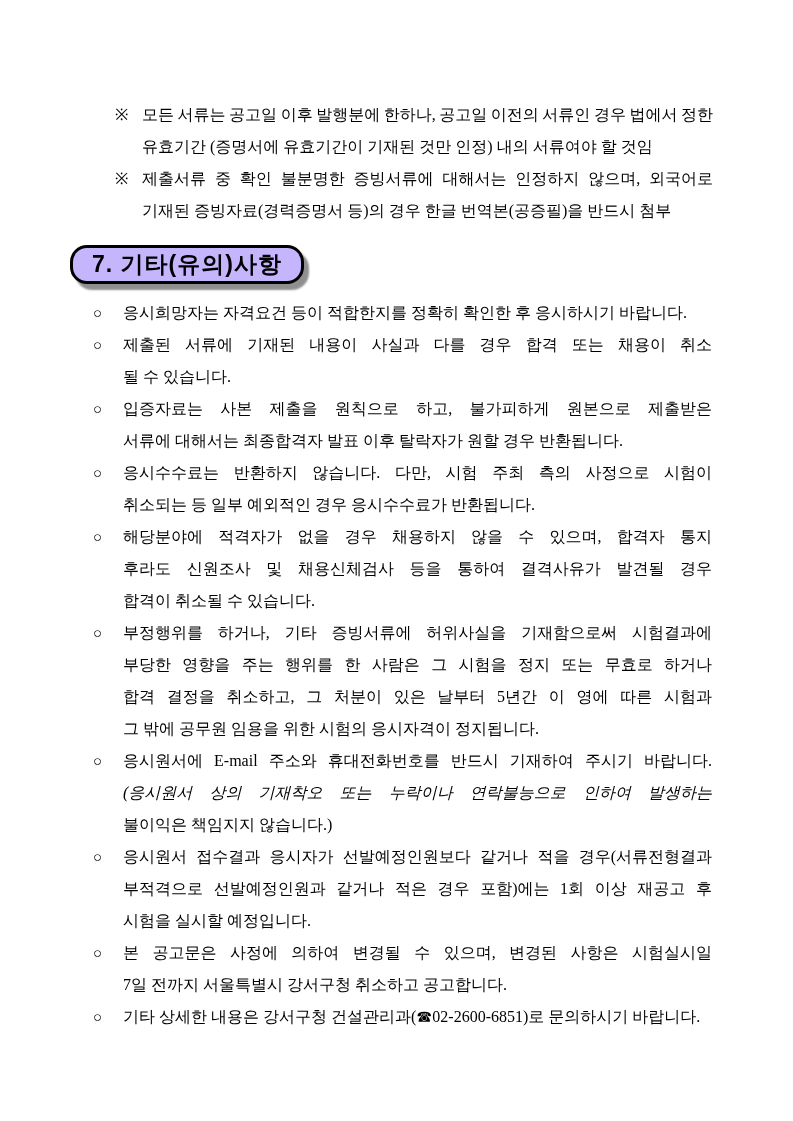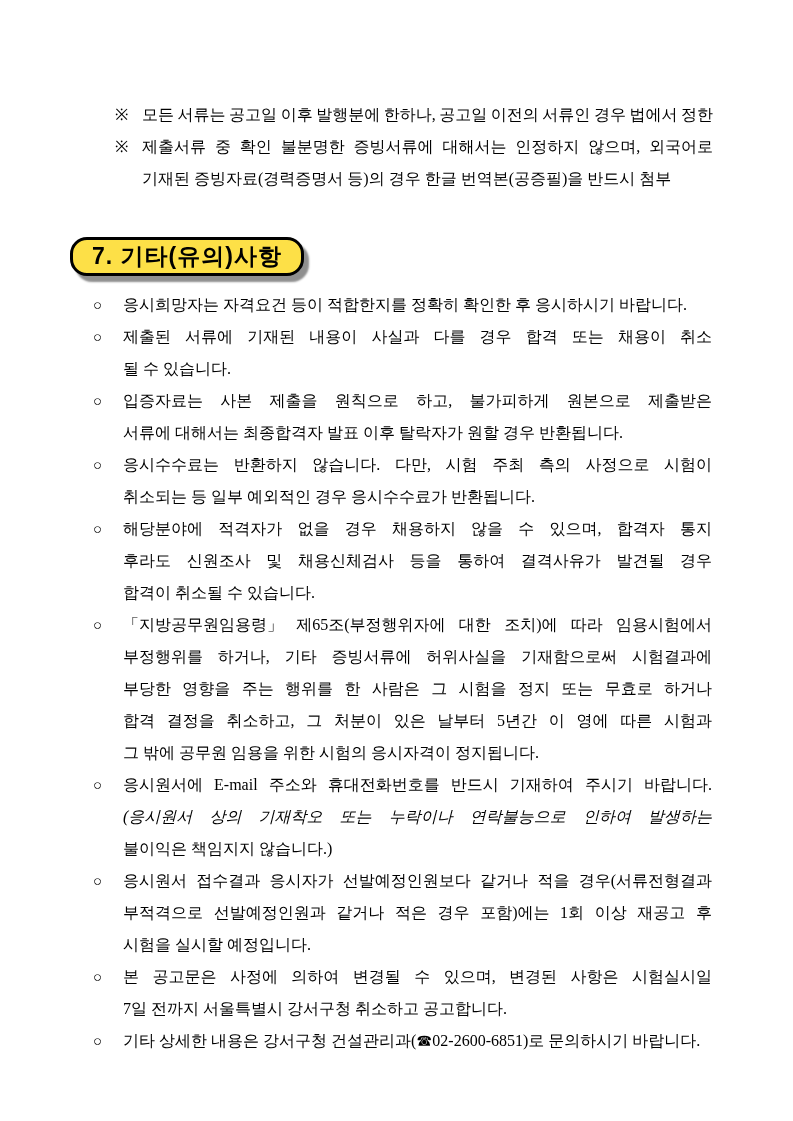--- a/index.html
+++ b/index.html
@@ -47,41 +47,41 @@
     overflow: hidden;
   }
   .section-header {
     margin: 18px 0 0 70px;
   }
   .title-box {
     display: inline-block;
     border: 3px solid #000000;
     border-radius: 17px;
     padding: 1px 19px 2px 19px;
-    background: #fde047;
+    background: #c4b5fd;
     box-shadow: 5px 6px 2px #8f8f8f;
     font-family: "Liberation Sans", "DejaVu Sans", sans-serif;
     font-weight: bold;
     font-size: 23px;
     line-height: 30px;
     letter-spacing: 1px;
     white-space: nowrap;
-    margin-top: 24px;
   }
 </style>
 </head>
 <body>
 
 <div class="page">
 
   <div class="notes" id="notes">
       <div class="item">
         <span class="marker">※</span>
         <div class="content">
           <div class="line justified"><span style="word-spacing: -0.454545px; text-align: center;">모든 서류는 공고일 이후 발행분에 한하나, 공고일 이전의 서류인 경우 법에서 정한</span></div>
+          <div class="line"><span>유효기간 (증명서에 유효기간이 기재된 것만 인정) 내의 서류여야 할 것임</span></div>
         </div>
       </div>
       <div class="item">
         <span class="marker">※</span>
         <div class="content">
           <div class="line justified"><span style="word-spacing: 4.875px;">제출서류 중 확인 불분명한 증빙서류에 대해서는 인정하지 않으며, 외국어로</span></div>
           <div class="line"><span>기재된 증빙자료(경력증명서 등)의 경우 한글 번역본(공증필)을 반드시 첨부</span></div>
         </div>
       </div>
     </div>
@@ -124,21 +124,20 @@
         <span class="marker">○</span>
         <div class="content">
           <div class="line justified"><span style="word-spacing: 11.2222px; margin-top: 44px;">해당분야에 적격자가 없을 경우 채용하지 않을 수 있으며, 합격자 통지</span></div>
           <div class="line justified"><span style="word-spacing: 11.625px;">후라도 신원조사 및 채용신체검사 등을 통하여 결격사유가 발견될 경우</span></div>
           <div class="line"><span>합격이 취소될 수 있습니다.</span></div>
         </div>
       </div>
       <div class="item">
         <span class="marker">○</span>
         <div class="content">
-          <div class="line justified"><span style="word-spacing: 9.26875px;">「지방공무원임용령」 제65조(부정행위자에 대한 조치)에 따라 임용시험에서</span></div>
           <div class="line justified"><span style="word-spacing: 10.8333px;">부정행위를 하거나, 기타 증빙서류에 허위사실을 기재함으로써 시험결과에</span></div>
           <div class="line justified"><span style="word-spacing: 7.36364px;">부당한 영향을 주는 행위를 한 사람은 그 시험을 정지 또는 무효로 하거나</span></div>
           <div class="line justified"><span style="word-spacing: 7.72727px;">합격 결정을 취소하고, 그 처분이 있은 날부터 5년간 이 영에 따른 시험과</span></div>
           <div class="line"><span>그 밖에 공무원 임용을 위한 시험의 응시자격이 정지됩니다.</span></div>
         </div>
       </div>
       <div class="item">
         <span class="marker">○</span>
         <div class="content">
           <div class="line justified"><span style="word-spacing: 7.06473px; text-align: right;">응시원서에 E-mail 주소와 휴대전화번호를 반드시 기재하여 주시기 바랍니다.</span></div>

